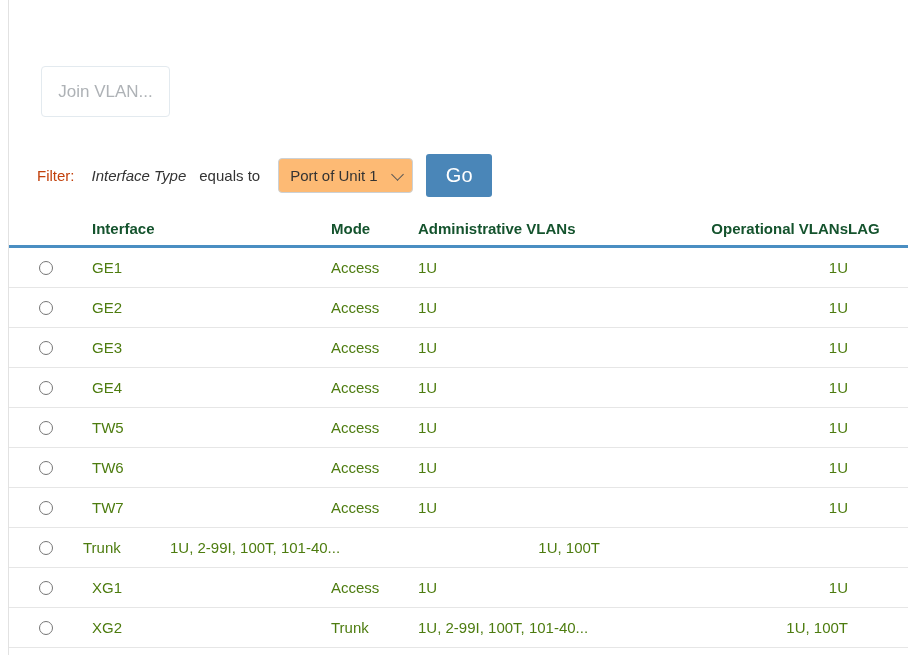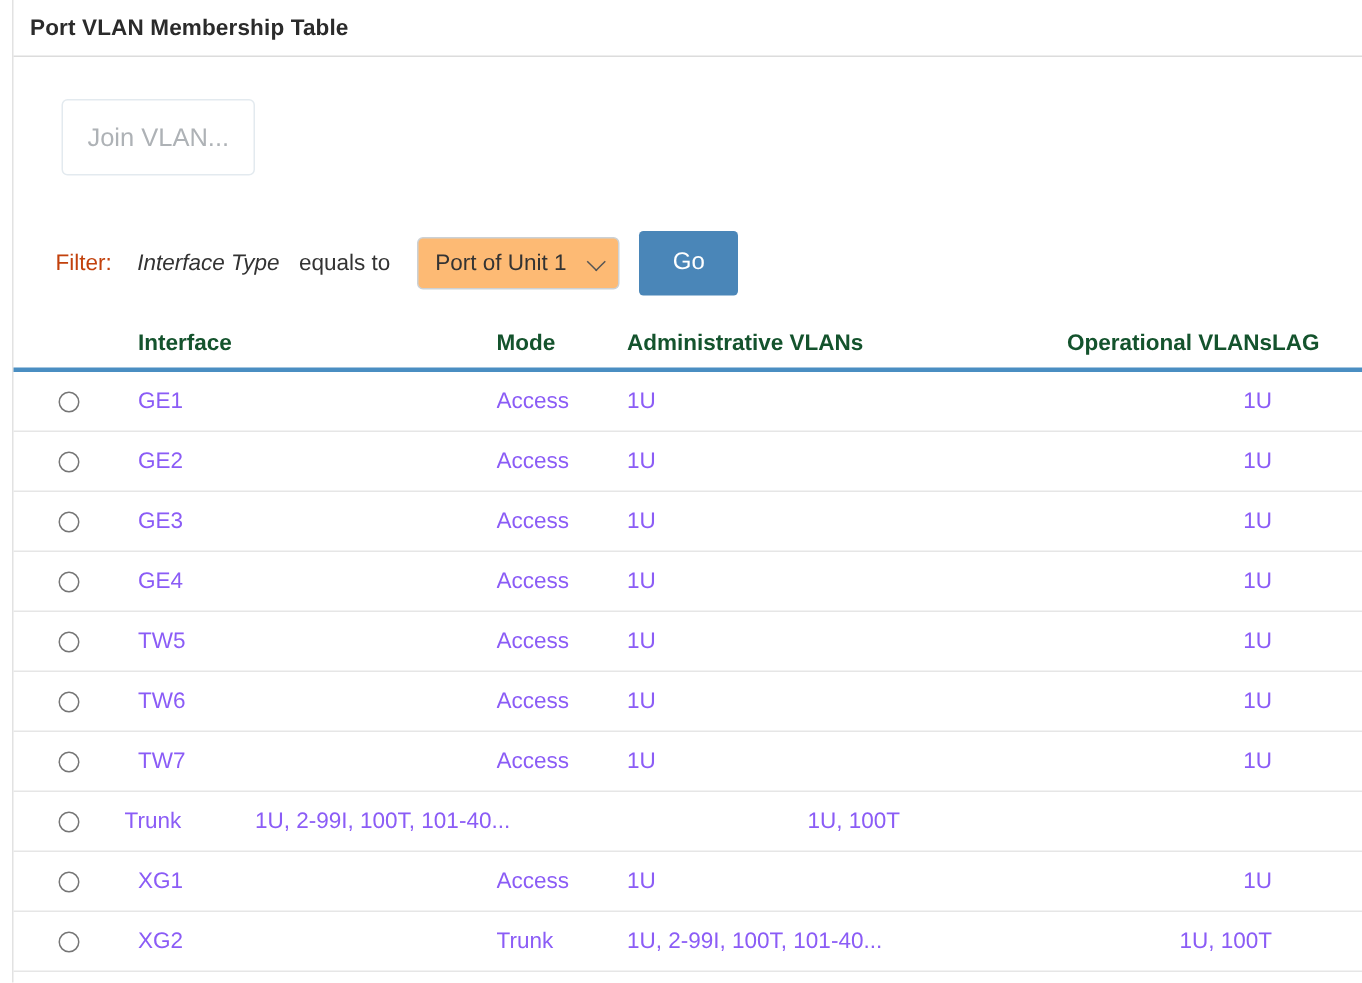--- a/index.html
+++ b/index.html
@@ -137,42 +137,42 @@
   }
   .go-btn {
     margin-left: 13px;
     box-sizing: border-box;
     height: 43px;
     min-width: 66px;
     border: none;
     border-radius: 3px;
     background: #4a86b8;
     color: #ffffff;
-    font-size: 16px;
+    font-size: 20px;
     font-family: "Liberation Sans", sans-serif;
     display: flex;
     align-items: center;
     justify-content: center;
     cursor: pointer;
   }
 
   
   .tbl {
     position: absolute;
     left: 9px;
     top: 213px;
     right: 0;
   }
   .row {
     position: relative;
     display: flex;
     align-items: center;
     height: 39px;
     font-size: 15px;
-    color: #8b5cf6;
+    color: #4d7c0f;
   }
   .head-row {
     height: 30px;
     font-weight: bold;
     color: #14532d;
   }
   .blue-rule {
     height: 3px;
     background: #4a8ec2;
     margin-top: 2px;
@@ -207,23 +207,20 @@
     white-space: nowrap;
   }
 </style>
 </head>
 <body>
 
 <div class="page">
 
   <div class="left-rule"></div>
 
-  <div class="titlebar">
-    <div class="title-text">Port VLAN Membership Table</div>
-  </div>
 
   <div class="btn-row">
     <div class="btn-disabled btn-join">Join VLAN...</div>
   </div>
 
   <div class="filter-row">
     <span class="filter-label">Filter:</span>
     <span class="filter-field">Interface Type</span>
     <span class="filter-op">equals to</span>
     <div class="select-box">

